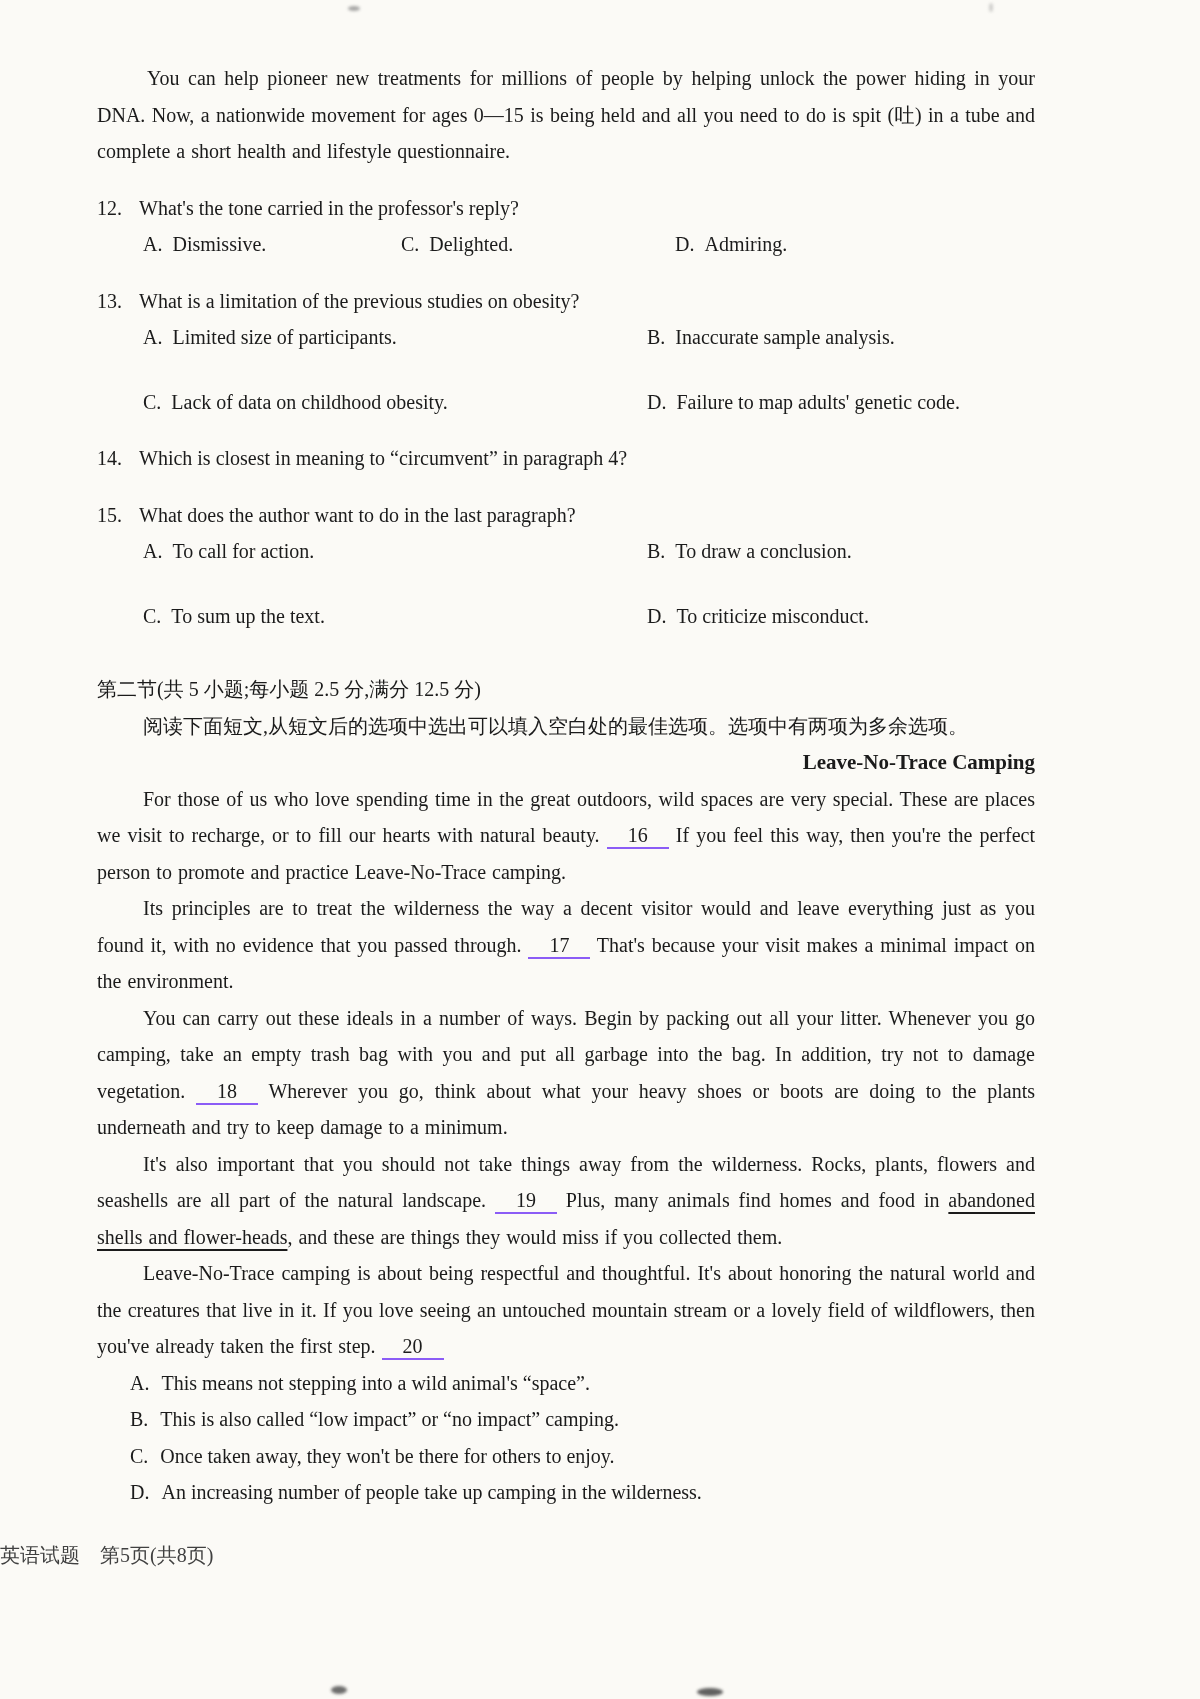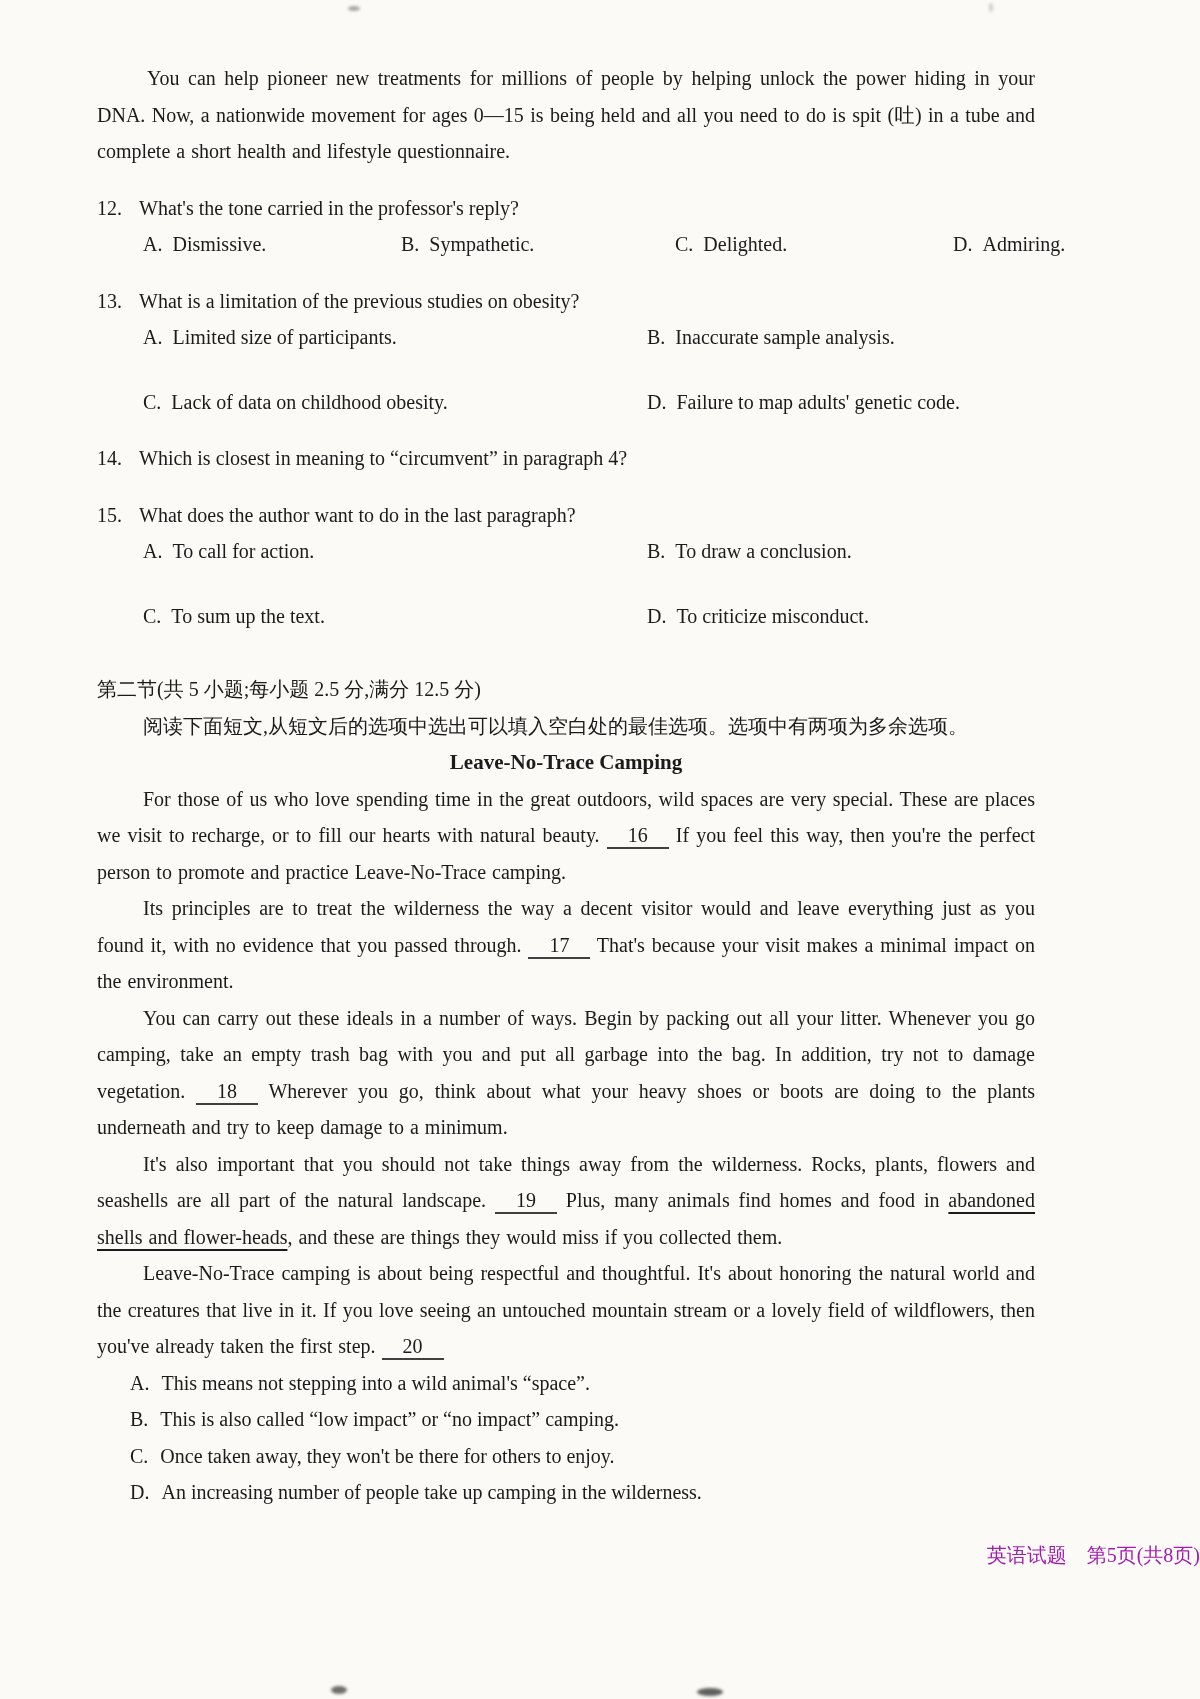--- a/index.html
+++ b/index.html
@@ -26,40 +26,40 @@
   .qnum { display: inline-block; min-width: 42px; margin-top: 20px; }
   .opts { display: grid; padding-left: 46px; gap: 28px; }
   .opts.four { grid-template-columns: 230px 246px 250px auto; }
   .opts.two  { grid-template-columns: 476px auto; }
   .opt { white-space: nowrap; }
   .olabel { margin-right: 10px; }
 
   .section2 { margin-top: 37px; }
   .sec-heading { }
   .sec-instruction { text-indent: 46px; }
-  .passage-title { text-align: center; font-weight: bold; font-size: 21px; }
+  .passage-title { text-align: right; font-weight: bold; font-size: 21px; }
 
   .blank {
     padding: 0 21px 1px 21px;
-    border-bottom: 2px solid #404040;
+    border-bottom: 2px solid #8b5cf6;
   }
   .uline { text-decoration: underline; text-underline-offset: 5px; text-decoration-thickness: 1.5px; }
 
   .choices { padding-left: 33px; }
   .choice { }
   .clabel { margin-right: 12px; }
 
   .footer {
     position: absolute;
     top: 1537px;
     left: 0;
     width: 100%;
-    text-align: right;
+    text-align: left;
     font-size: 20px;
-    color: #a21caf;
+    color: #404040;
   }
 
   .smudge { position: absolute; border-radius: 50%; filter: blur(1.5px); }
   .sm1 { top: 6px;    left: 348px; width: 12px; height: 5px;  background: #8a8a8a; opacity: .75; }
   .sm2 { top: 3px;    left: 989px; width: 4px;  height: 9px;  background: #9a9a9a; opacity: .45; }
   .sm3 { top: 1686px; left: 331px; width: 16px; height: 8px;  background: #4a4a4a; opacity: .8; }
   .sm4 { top: 1688px; left: 697px; width: 26px; height: 8px;  background: #3a3a3a; opacity: .8; }
 </style>
 </head>
 <body>
@@ -74,21 +74,20 @@
   <div class="content">
 
     <p class="para tail">You can help pioneer new treatments for millions of people by helping unlock the power hiding in your DNA. Now, a nationwide movement for ages 0—15 is being held and all you need to do is spit (吐) in a tube and complete a short health and lifestyle questionnaire.</p>
 
     <div class="question">
       <div class="stem">
         <span class="qnum">12.</span><span>What's the tone carried in the professor's reply?</span>
       </div>
       <div class="opts four">
         <span class="opt"><span class="olabel">A.</span><span>Dismissive.</span></span>
-        <span class="opt"><span class="olabel">B.</span><span>Sympathetic.</span></span>
         <span class="opt"><span class="olabel">C.</span><span>Delighted.</span></span>
         <span class="opt"><span class="olabel">D.</span><span>Admiring.</span></span>
       </div>
     </div>
 
     <div class="question">
       <div class="stem">
         <span class="qnum">13.</span><span>What is a limitation of the previous studies on obesity?</span>
       </div>
       <div class="opts two">

